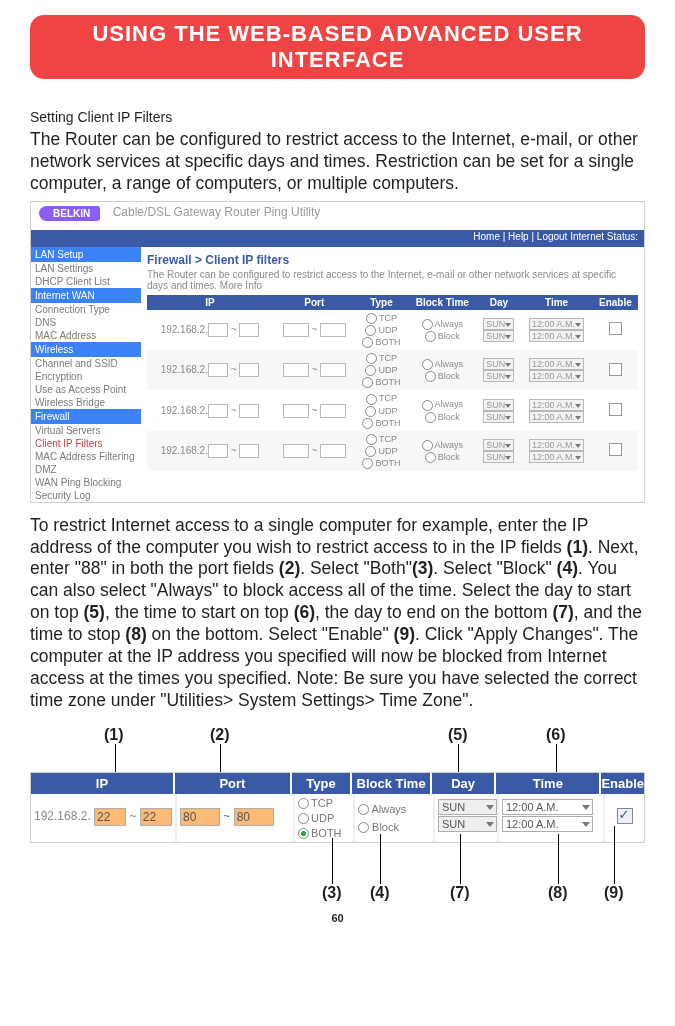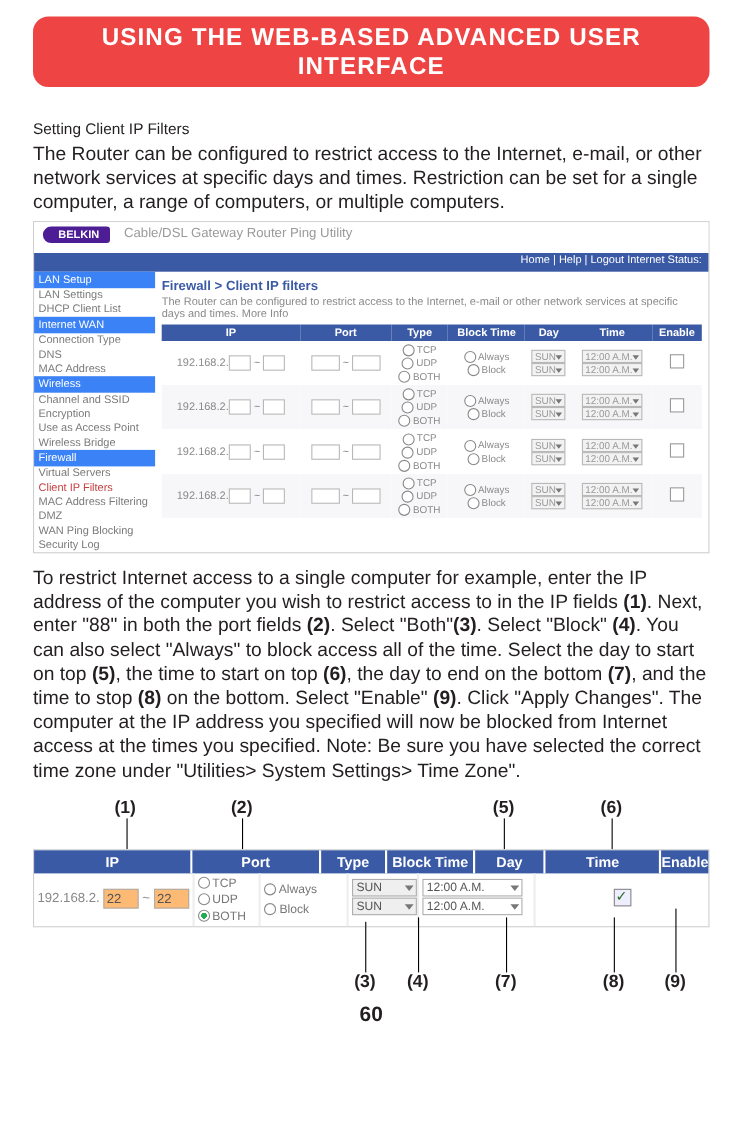--- a/index.html
+++ b/index.html
@@ -48,21 +48,21 @@
     margin: 6px 0 12px 0;
     filter: blur(0.25px);
   }
   .shot1 .topstrip {
     height: 28px;
     background: #fff;
   }
   .belkin {
     display: inline-block;
     margin: 4px 0 0 8px;
-    background: #4c1d95;
+    background: #8b5cf6;
     color: #fff;
     font-size: 10px;
     font-weight: bold;
     padding: 2px 10px 2px 14px;
     border-radius: 10px 4px 4px 10px;
     position: relative;
   }
   .utiltitle {
     display: inline-block;
     font-size: 12px;
@@ -301,21 +301,21 @@
   .chk2::after{
     content:"✓";
     position:absolute;
     left:1px; top:-2px;
     font-size: 13px;
     color: #2a6e2a;
   }
   .pagenum {
     text-align: center;
     font-weight: bold;
-    font-size: 19px;
+    font-size: 11px;
     margin-top: 6px;
   }
 </style>
 </head>
 <body>
 
 <div class="page">
 
   <div class="banner">USING THE WEB-BASED ADVANCED USER INTERFACE</div>
 
@@ -462,20 +462,24 @@
         <div class="c-day">Day</div>
         <div class="c-time">Time</div>
         <div class="c-en">Enable</div>
       </div>
       <div class="datarow2">
         <div class="c-ip ip2">
           <span>192.168.2.</span>
           <span class="inp2">22</span> ~
           <span class="inp2">22</span>
         </div>
+        <div class="c-port pcol2">
+          <span class="inp2" style="width:34px">80</span> ~
+          <span class="inp2" style="width:34px">80</span>
+        </div>
         <div class="c-type tcol2">
           <div><span class="radio"></span><span>TCP</span></div>
           <div><span class="radio"></span><span>UDP</span></div>
           <div><span class="radio sel2"></span><span>BOTH</span></div>
         </div>
         <div class="c-bt btcol2">
           <div><span class="radio"></span> <span>Always</span></div>
           <div><span class="radio sel2"></span> <span>Block</span></div>
         </div>
         <div class="c-day daycol2">

